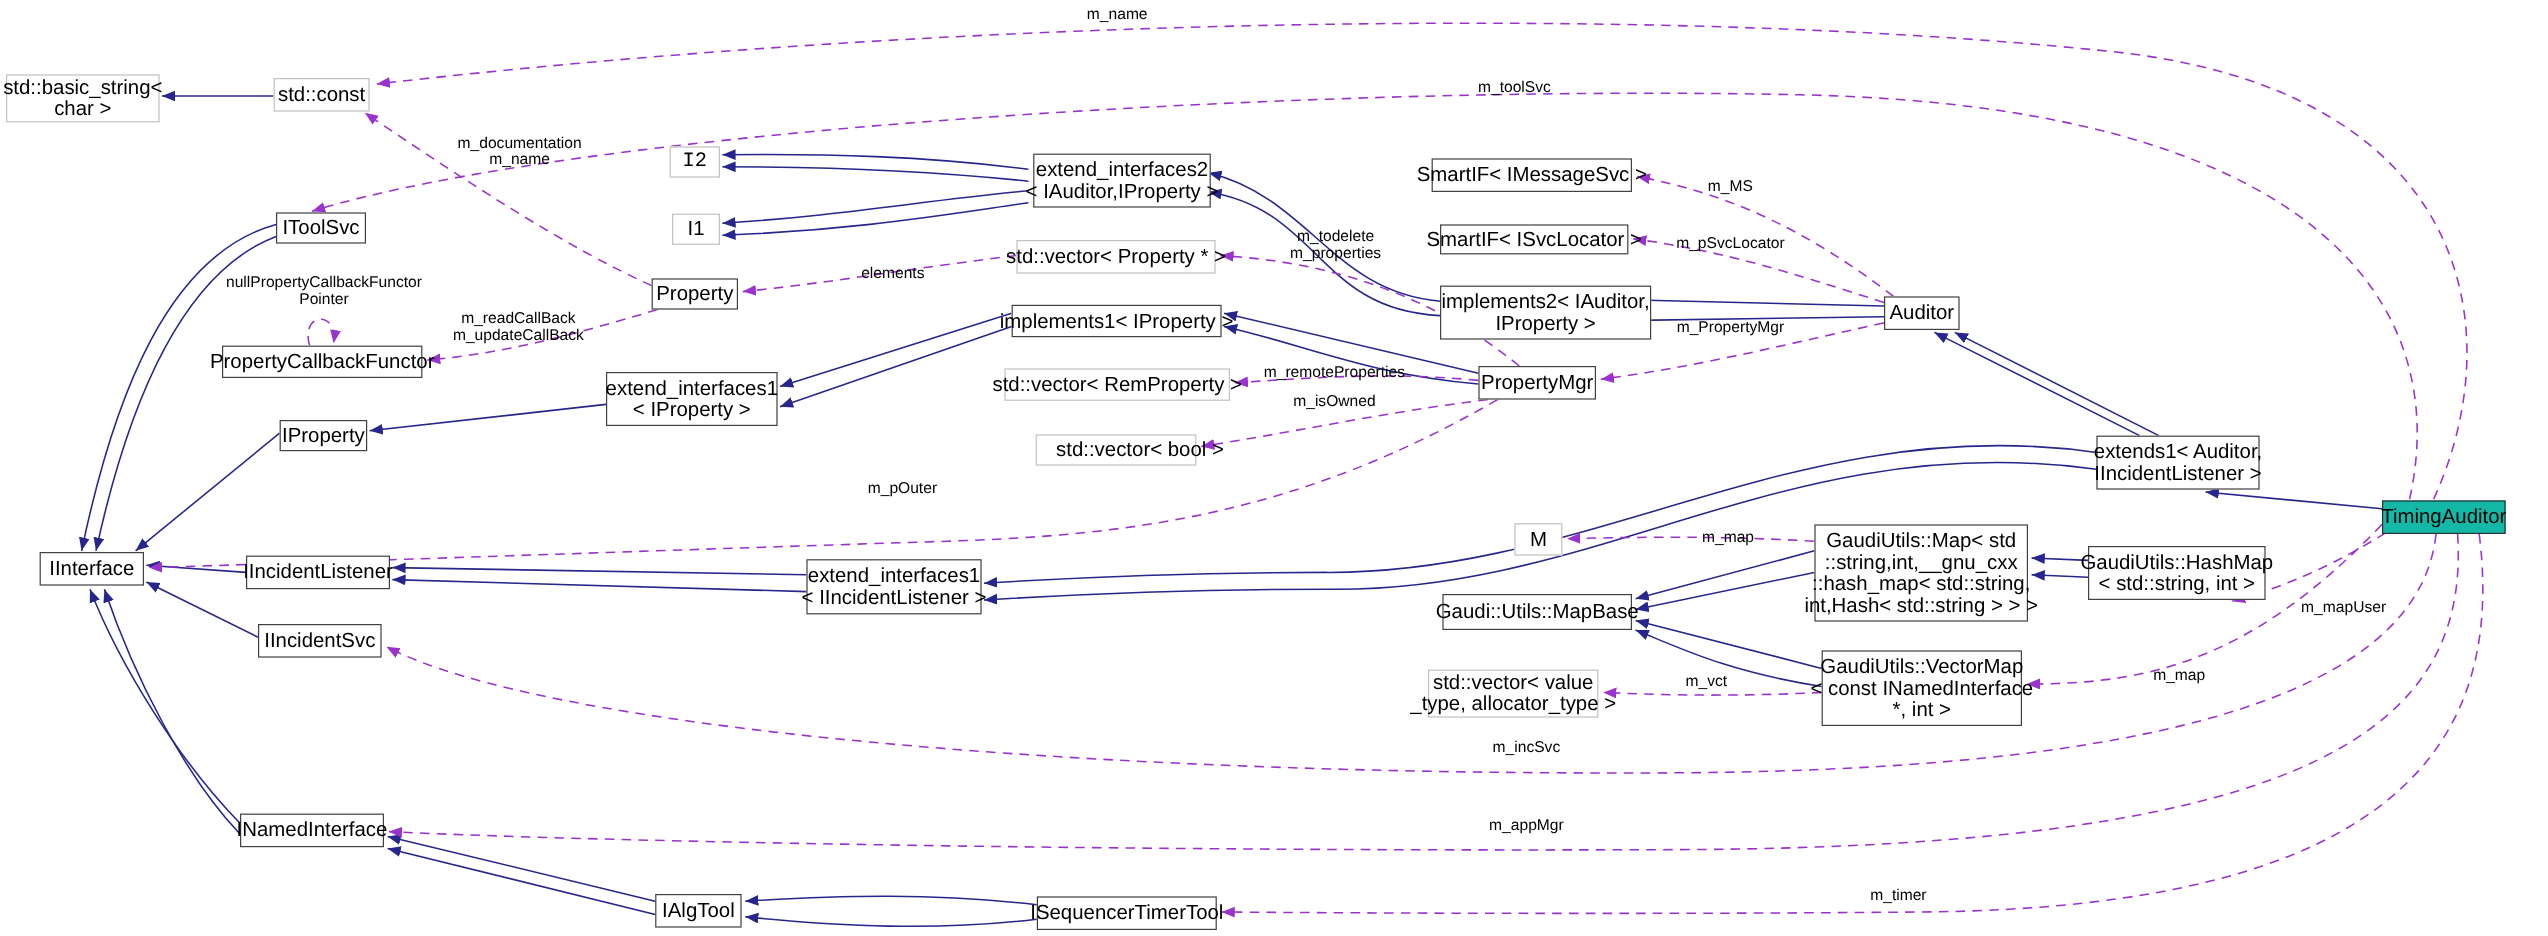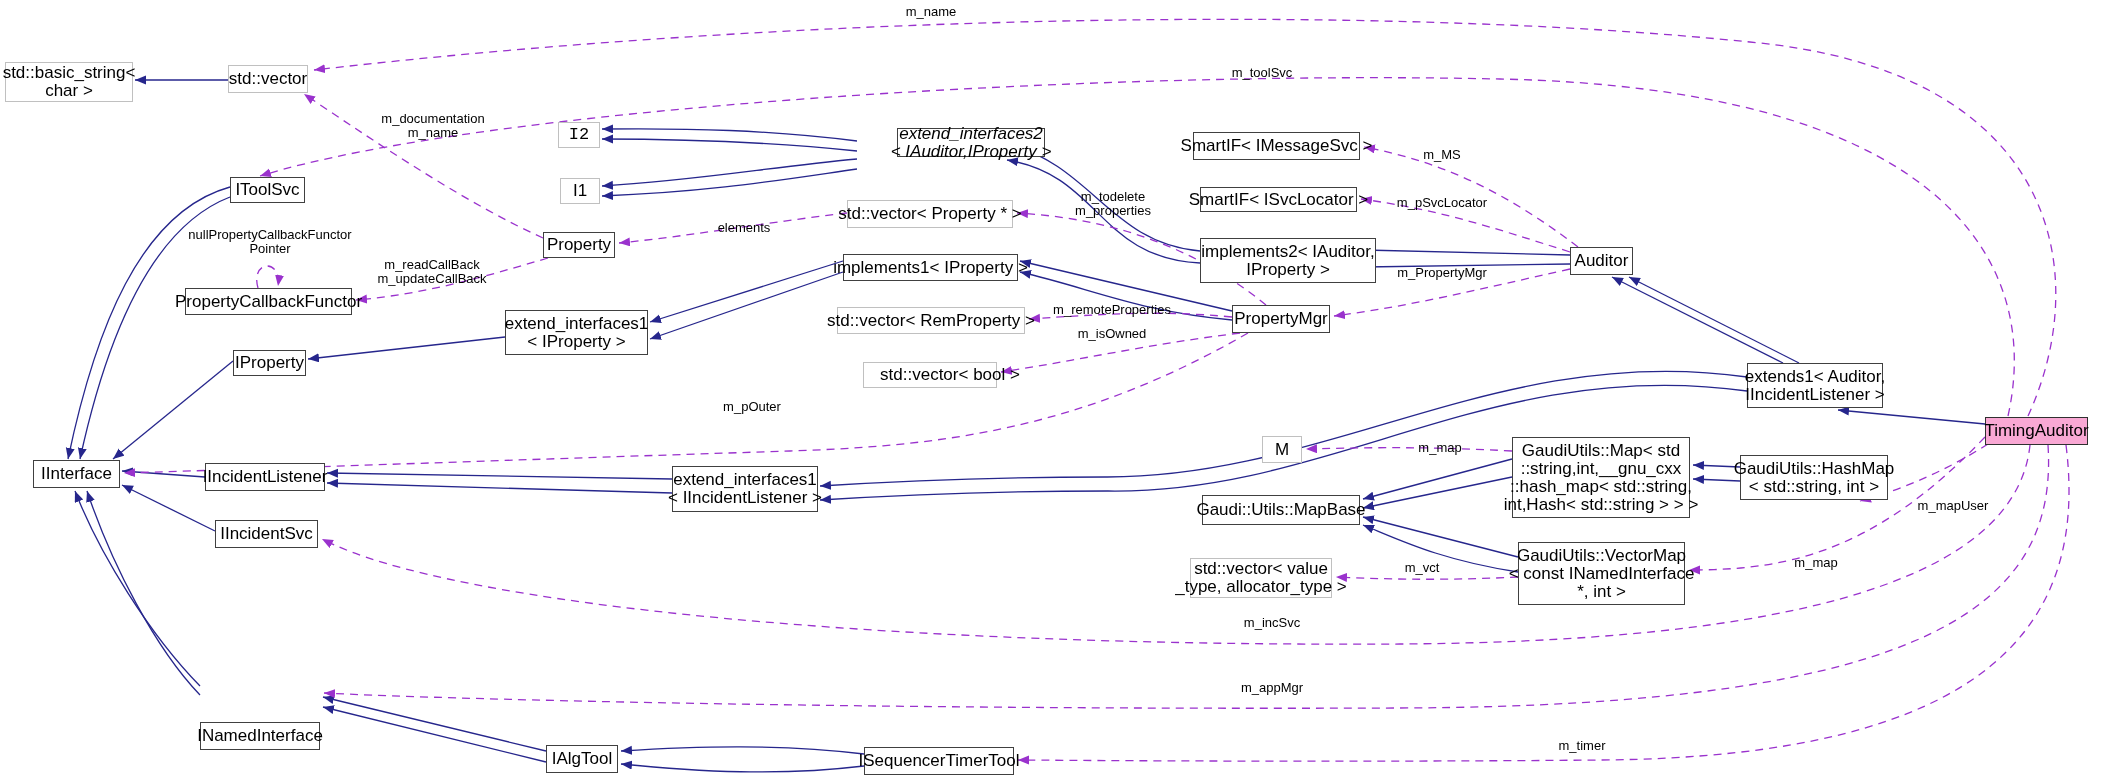--- a/index.html
+++ b/index.html
@@ -6,21 +6,21 @@
   #stage{position:relative;width:2123px;height:780px;background:#ffffff;overflow:hidden;
          font-family:"Liberation Sans",sans-serif;}
   #edges-svg{position:absolute;left:0;top:0;width:2123px;height:780px;}
   .edge{fill:none;stroke-width:1.3px;}
   .edge.inherit{stroke:#26268c;}
   .edge.use{stroke:#9a32cd;stroke-dasharray:8,6;}
   .node{position:absolute;background:#ffffff;border:1.5px solid #404040;box-sizing:border-box;
         display:flex;flex-direction:column;justify-content:center;align-items:center;
         font-size:17px;line-height:18px;color:#000;text-align:center;white-space:nowrap;}
   .node.template{border-color:#c0c0c0;}
-  .node.subject{background:#f9a8d4;border-color:#303030;}
+  .node.subject{background:#14b8a6;border-color:#303030;}
   .nline{pointer-events:none;}
   .elabel{position:absolute;transform:translateX(-50%);font-size:13px;line-height:14px;
           color:#000;text-align:center;white-space:nowrap;}
 </style>
 </head>
 <body>
 
 <div id="stage">
   <svg id="edges-svg" xmlns="http://www.w3.org/2000/svg">
     <defs>
@@ -88,41 +88,41 @@
       <path d="M1518,577 C1460,580 1400,580 1336,577" class="edge use" marker-end="url(#ah-u)"></path>
       <path d="M2030,445 C2018,560 1852,641 1400,644 C900,647 452,607 322,539" class="edge use" marker-end="url(#ah-u)"></path>
       <path d="M2048,445 C2058,600 1940,706 1400,708 C900,710 462,700 324,693" class="edge use" marker-end="url(#ah-u)"></path>
       <path d="M2066,445 C2088,620 1995,757 1600,760 C1380,762 1150,761 1018,760" class="edge use" marker-end="url(#ah-u)"></path>
     </svg>
 <div class="node template" style="left: 5px; top: 62px; width: 128px; height: 40px;">
       <div class="nline">std::basic_string&lt;</div>
       <div class="nline">char &gt;</div>
     </div>
     <div class="node template" style="left: 228px; top: 65px; width: 80px; height: 28px;">
-      <div class="nline">std::vector</div>
+      <div class="nline">std::const</div>
     </div>
     <div class="node class" style="left: 230px; top: 177px; width: 75px; height: 26px;">
       <div class="nline">IToolSvc</div>
     </div>
     <div class="node class" style="left: 185px; top: 288px; width: 167px; height: 27px;">
       <div class="nline">PropertyCallbackFunctor</div>
     </div>
     <div class="node class" style="left: 233px; top: 350px; width: 73px; height: 26px; align-items: center;">
       <div class="nline">IProperty</div>
     </div>
     <div class="node class" style="left: 33px; top: 460px; width: 87px; height: 28px;">
       <div class="nline">IInterface</div>
     </div>
     <div class="node class" style="left: 205px; top: 463px; width: 120px; height: 28px;">
       <div class="nline">IIncidentListener</div>
     </div>
     <div class="node class" style="left: 215px; top: 520px; width: 103px; height: 28px;">
       <div class="nline">IIncidentSvc</div>
     </div>
-    <div class="node class" style="left: 200px; top: 678px; width: 120px; height: 28px; margin-top: 44px;">
+    <div class="node class" style="left: 200px; top: 678px; width: 120px; height: 28px;">
       <div class="nline">INamedInterface</div>
     </div>
     <div class="node class" style="left: 546px; top: 745px; width: 72px; height: 28px;">
       <div class="nline">IAlgTool</div>
     </div>
     <div class="node class" style="left: 864px; top: 747px; width: 150px; height: 28px;">
       <div class="nline">ISequencerTimerTool</div>
     </div>
     <div class="node template" style="left: 558px; top: 122px; width: 42px; height: 26px; font-family: Liberation Mono, monospace;">
       <div class="nline">I2</div>
@@ -130,21 +130,21 @@
     <div class="node template" style="left: 560px; top: 178px; width: 40px; height: 26px;">
       <div class="nline">I1</div>
     </div>
     <div class="node class" style="left: 543px; top: 232px; width: 72px; height: 26px;">
       <div class="nline">Property</div>
     </div>
     <div class="node class" style="left: 505px; top: 310px; width: 143px; height: 45px;">
       <div class="nline">extend_interfaces1</div>
       <div class="nline">&lt; IProperty &gt;</div>
     </div>
-    <div class="node class" style="left: 897px; top: 128px; width: 148px; height: 29px; font-style: italic;">
+    <div class="node class" style="left: 861px; top: 128px; width: 148px; height: 45px;">
       <div class="nline">extend_interfaces2</div>
       <div class="nline">&lt; IAuditor,IProperty &gt;</div>
     </div>
     <div class="node template" style="left: 847px; top: 200px; width: 166px; height: 28px;">
       <div class="nline">std::vector&lt; Property * &gt;</div>
     </div>
     <div class="node class" style="left: 843px; top: 254px; width: 175px; height: 27px;">
       <div class="nline">implements1&lt; IProperty &gt;</div>
     </div>
     <div class="node template" style="left: 837px; top: 307px; width: 188px; height: 27px;">

